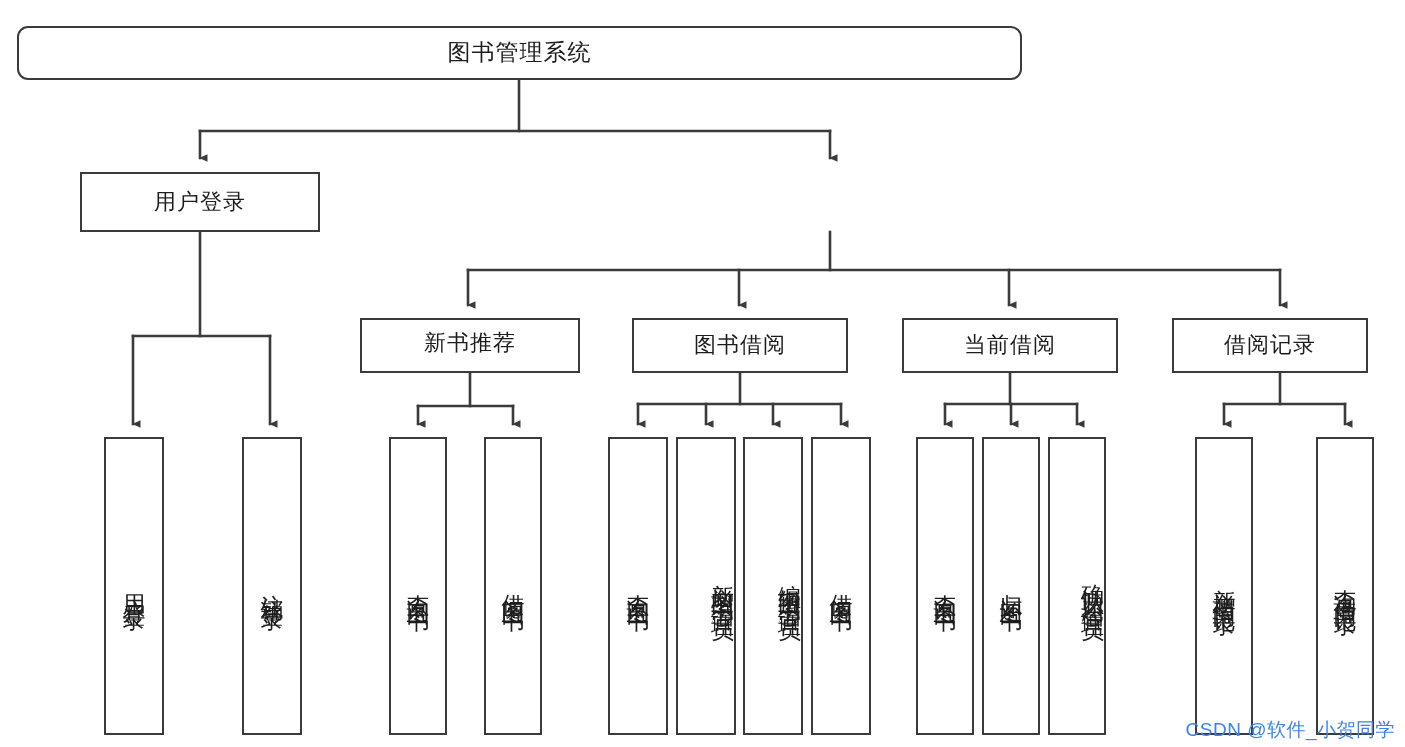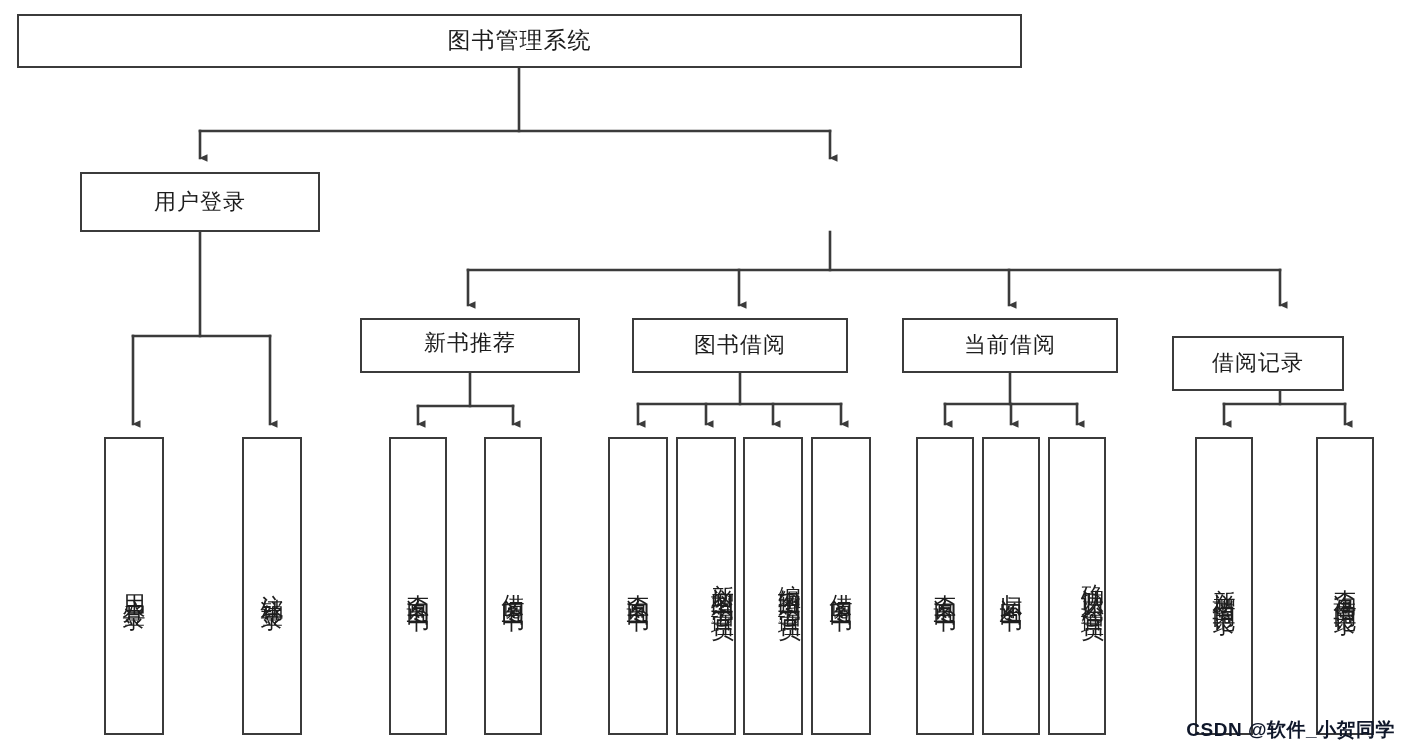--- a/index.html
+++ b/index.html
@@ -42,25 +42,24 @@
     text-align:left;
     white-space:nowrap;
   }
   .node.v.short{align-items:center;padding-top:0;}
   svg#wires{position:absolute;left:0;top:0;width:1405px;height:747px;z-index:1;pointer-events:none;}
   #watermark{
     position:absolute;
     right:10px;
     bottom:4px;
     font-size:19px;
-    color:#0f172a;
+    color:#3b82f6;
     letter-spacing:0.5px;
     z-index:9;
     white-space:nowrap;
-    font-weight:bold;
   }
 </style>
 </head>
 <body>
 
 <div id="canvas">
 
   <svg id="wires" viewBox="0 0 1405 747" xmlns="http://www.w3.org/2000/svg">
     <defs>
       <marker id="arrow" viewBox="0 0 12 12" refX="6" refY="10" markerWidth="9" markerHeight="9" orient="auto-start-reverse" markerUnits="userSpaceOnUse">
@@ -104,28 +103,28 @@
       <path d="M 1011 404 L 1011 424" marker-end="url(#arrow)"></path>
       <path d="M 1077 404 L 1077 424" marker-end="url(#arrow)"></path>
 
       <path d="M 1280 373 L 1280 404"></path>
       <path d="M 1224 404 L 1345 404"></path>
       <path d="M 1224 404 L 1224 424" marker-end="url(#arrow)"></path>
       <path d="M 1345 404 L 1345 424" marker-end="url(#arrow)"></path>
     </g>
   </svg>
 
-  <div class="node h root" id="n-root" style="left: 17px; top: 14px; width: 1005px; height: 54px;">图书管理系统</div>
+  <div class="node h root" id="n-root" style="left: 17px; top: 26px; width: 1005px; height: 54px; border-radius: 11px;">图书管理系统</div>
 
   <div class="node h" id="n-l2-0" style="left: 80px; top: 172px; width: 240px; height: 60px;">用户登录</div>
 
   <div class="node h" id="n-l3-0" style="left: 360px; top: 318px; width: 220px; height: 55px; font-family: Liberation Mono, monospace;">新书推荐</div>
   <div class="node h" id="n-l3-1" style="left: 632px; top: 318px; width: 216px; height: 55px;">图书借阅</div>
   <div class="node h" id="n-l3-2" style="left: 902px; top: 318px; width: 216px; height: 55px;">当前借阅</div>
-  <div class="node h" id="n-l3-3" style="left: 1172px; top: 336px; width: 172px; height: 55px;">借阅记录</div>
+  <div class="node h" id="n-l3-3" style="left: 1172px; top: 318px; width: 196px; height: 55px;">借阅记录</div>
 
   <div class="node v short" id="n-lf-0" style="left: 104px; top: 437px; width: 60px; height: 298px;">用户登录</div>
   <div class="node v short" id="n-lf-1" style="left: 242px; top: 437px; width: 60px; height: 298px;">注销登录</div>
   <div class="node v short" id="n-lf-2" style="left: 389px; top: 437px; width: 58px; height: 298px;">查询图书</div>
   <div class="node v short" id="n-lf-3" style="left: 484px; top: 437px; width: 58px; height: 298px;">借阅图书</div>
   <div class="node v short" id="n-lf-4" style="left: 608px; top: 437px; width: 60px; height: 298px;">查询图书</div>
   <div class="node v" id="n-lf-5" style="left: 676px; top: 437px; width: 60px; height: 298px;">新增图书（管理员）</div>
   <div class="node v" id="n-lf-6" style="left: 743px; top: 437px; width: 60px; height: 298px;">编辑图书（管理员）</div>
   <div class="node v short" id="n-lf-7" style="left: 811px; top: 437px; width: 60px; height: 298px;">借阅图书</div>
   <div class="node v short" id="n-lf-8" style="left: 916px; top: 437px; width: 58px; height: 298px;">查询图书</div>

